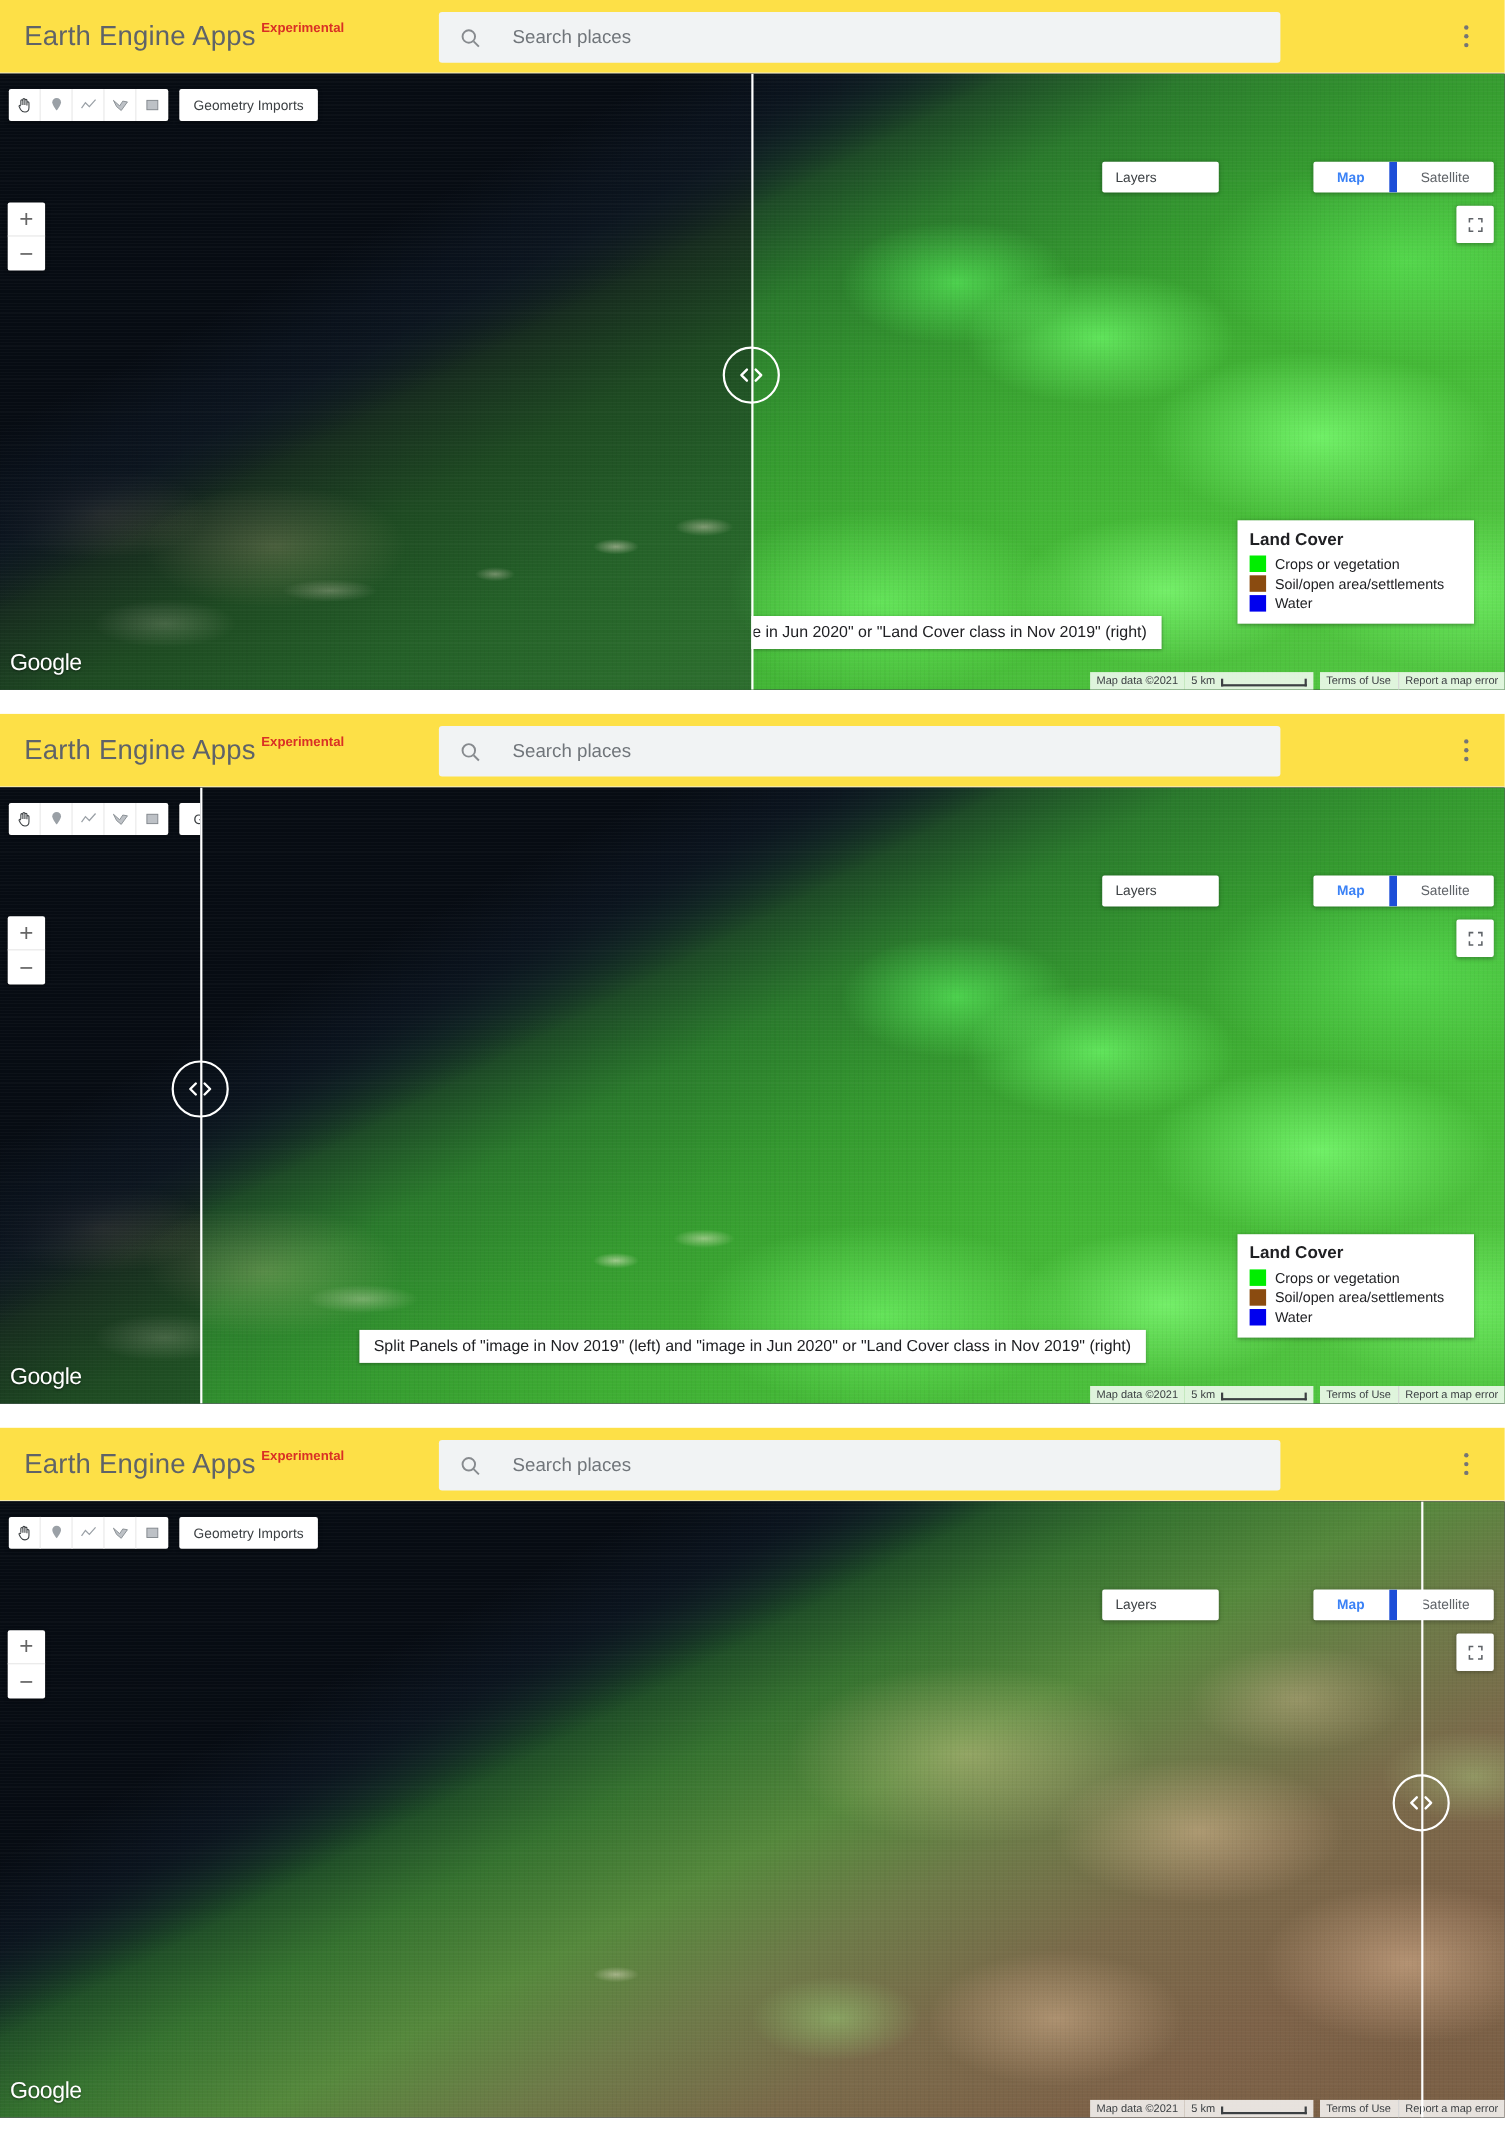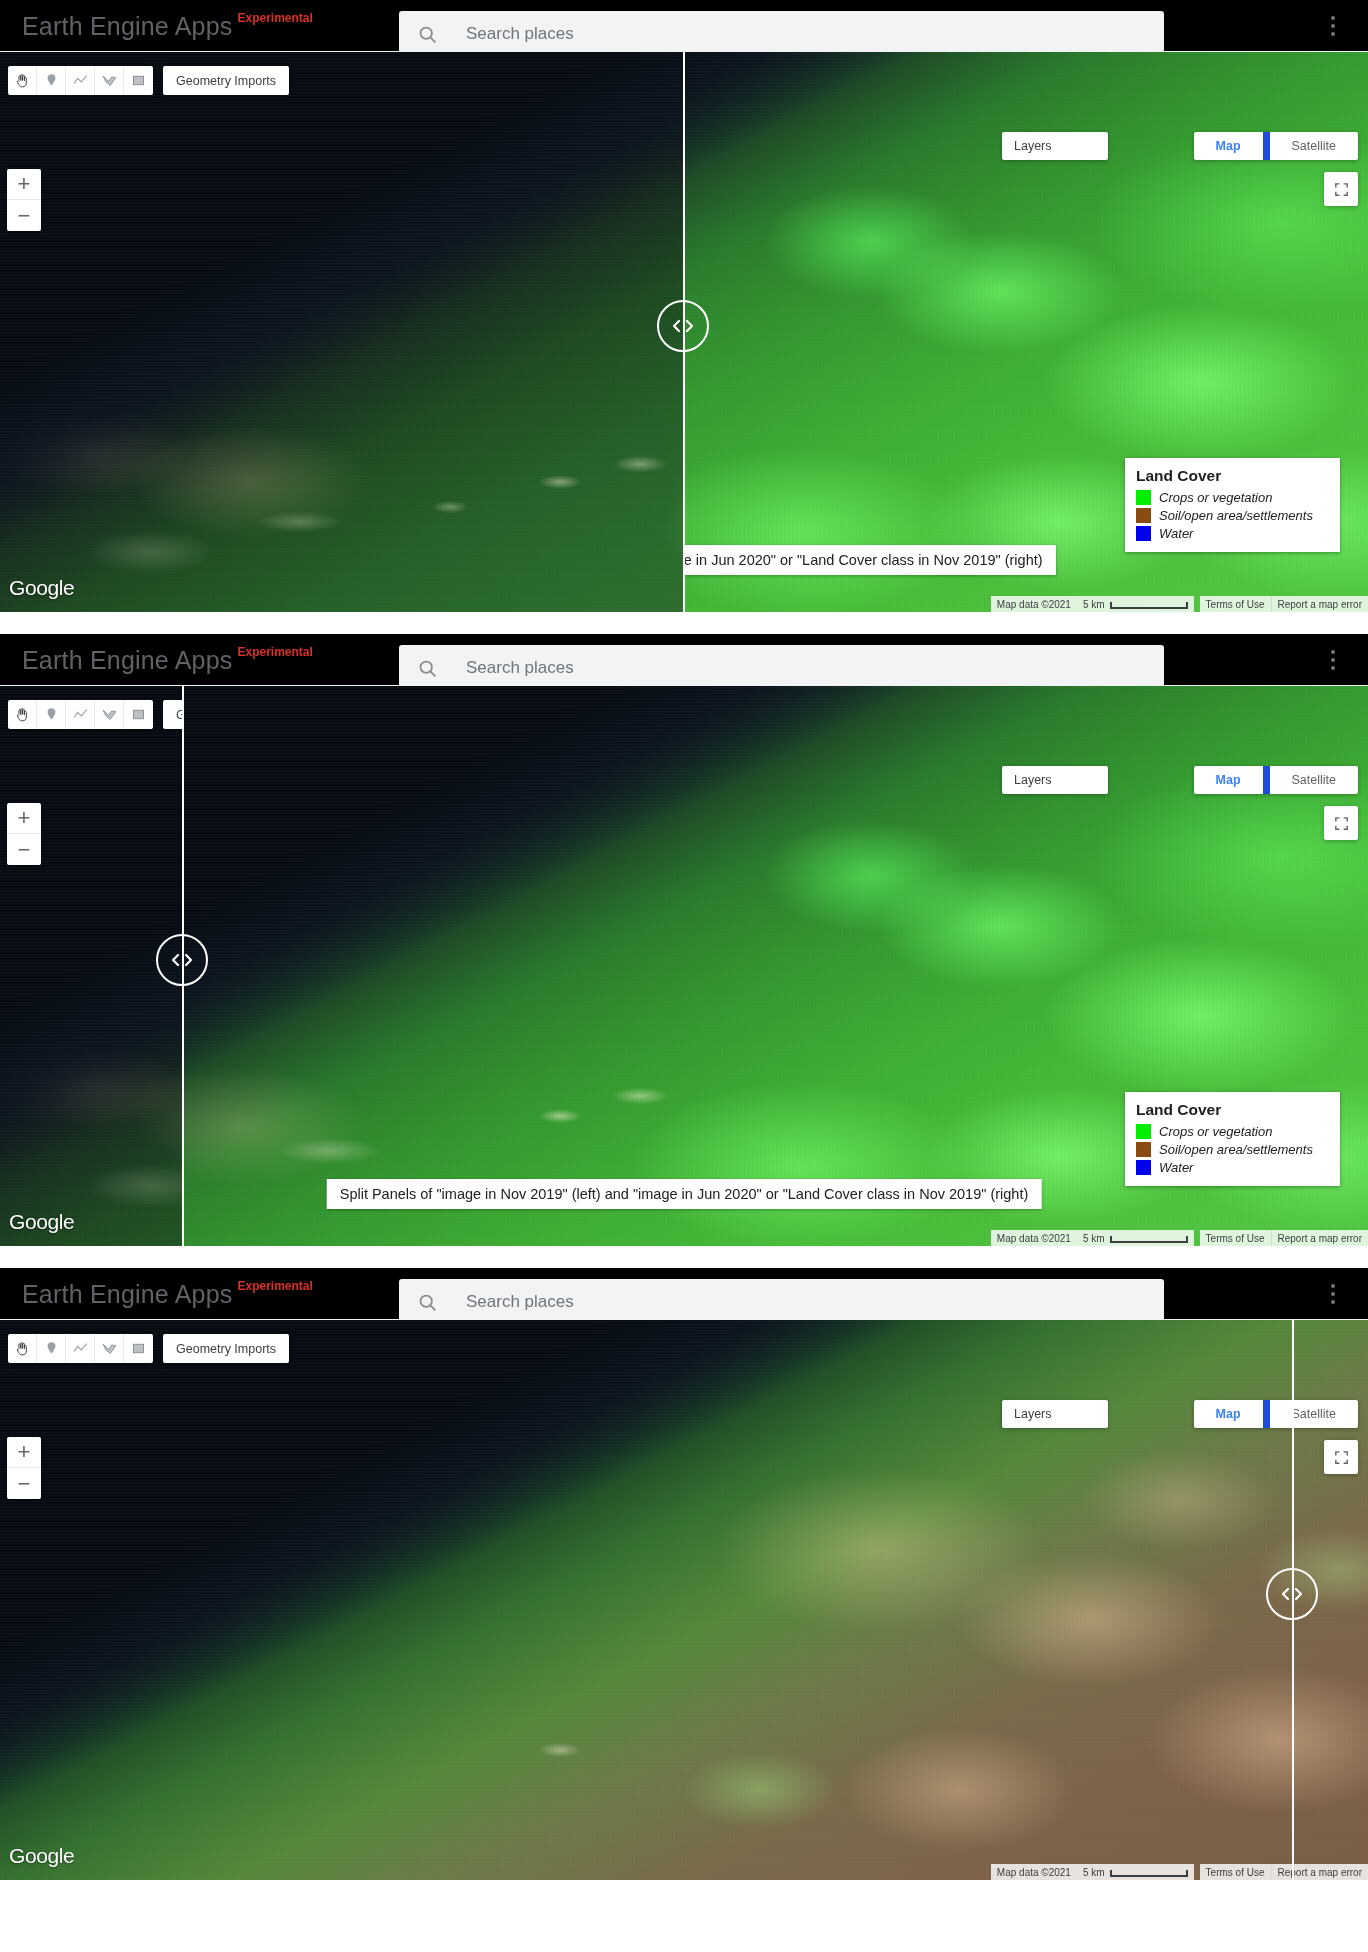--- a/index.html
+++ b/index.html
@@ -10,22 +10,22 @@
     -webkit-font-smoothing: antialiased;
   }
   body { width: 1368px; height: 1952px; overflow: hidden; }
 
   
   .app-panel { position: relative; width: 1368px; background: #fff; }
 
   
   .header {
     position: relative;
-    height: 52px;
-    background: #000000;
+    height: 67px;
+    background: #fde047;
     display: flex;
     align-items: center;
     border-bottom: 1px solid #f1f1f1;
   }
   .brand {
     position: absolute;
     left: 22px;
     top: 50%;
     transform: translateY(-50%);
     display: flex;
@@ -328,21 +328,21 @@
     padding: 9px 11px 11px 11px;
     box-shadow: 0 1px 4px rgba(0,0,0,.35);
     z-index: 18;
   }
   .legend-title {
     font-size: 15.5px;
     font-weight: 700;
     color: #202124;
     margin-bottom: 5px;
   }
-  .legend-row { display: flex; align-items: center; margin-top: 3px; font-style: italic; }
+  .legend-row { display: flex; align-items: center; margin-top: 3px; }
   .legend-swatch {
     width: 15px; height: 15px;
     flex: 0 0 15px;
     margin-right: 8px;
   }
   .legend-label { font-size: 13px; color: #202124; white-space: nowrap; }
 
   
   .caption {
     position: absolute;

